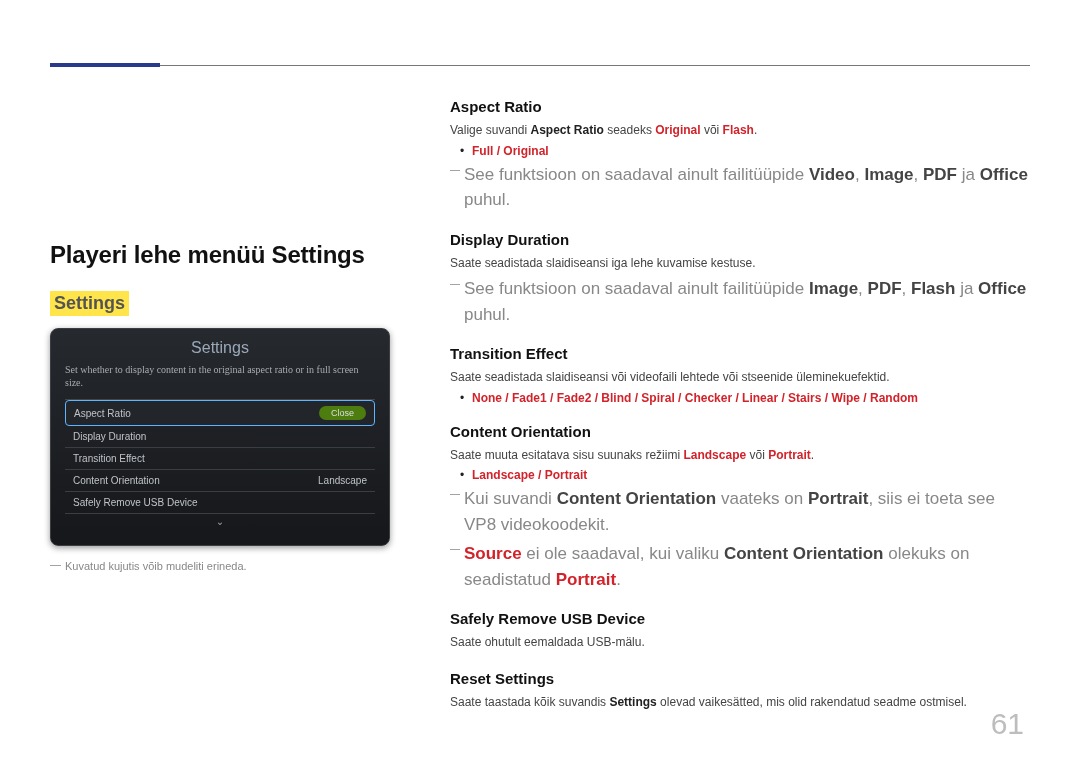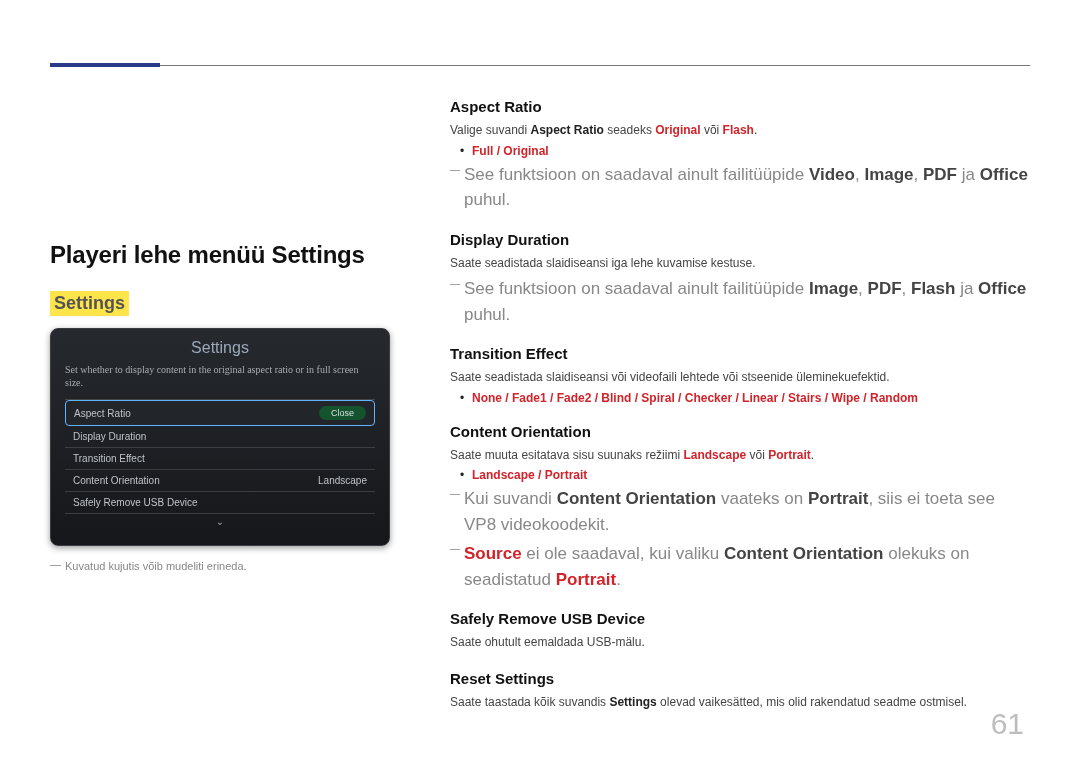--- a/index.html
+++ b/index.html
@@ -83,21 +83,21 @@
     padding: 5px 8px;
     border-bottom: 1px solid #3a3d42;
     color: #bfc3c8;
   }
   .settings-panel .row.sel {
     border: 1px solid #5fb5ff;
     border-radius: 4px;
     background: #22252a;
   }
   .settings-panel .close-btn {
-    background: #14532d;
+    background: #4d7c0f;
     color: #dcdfe3;
     font-size: 9px;
     padding: 2px 12px;
     border-radius: 10px;
     border: none;
   }
   .settings-panel .chevron {
     text-align: center;
     color: #9aa0a6;
     font-size: 10px;

